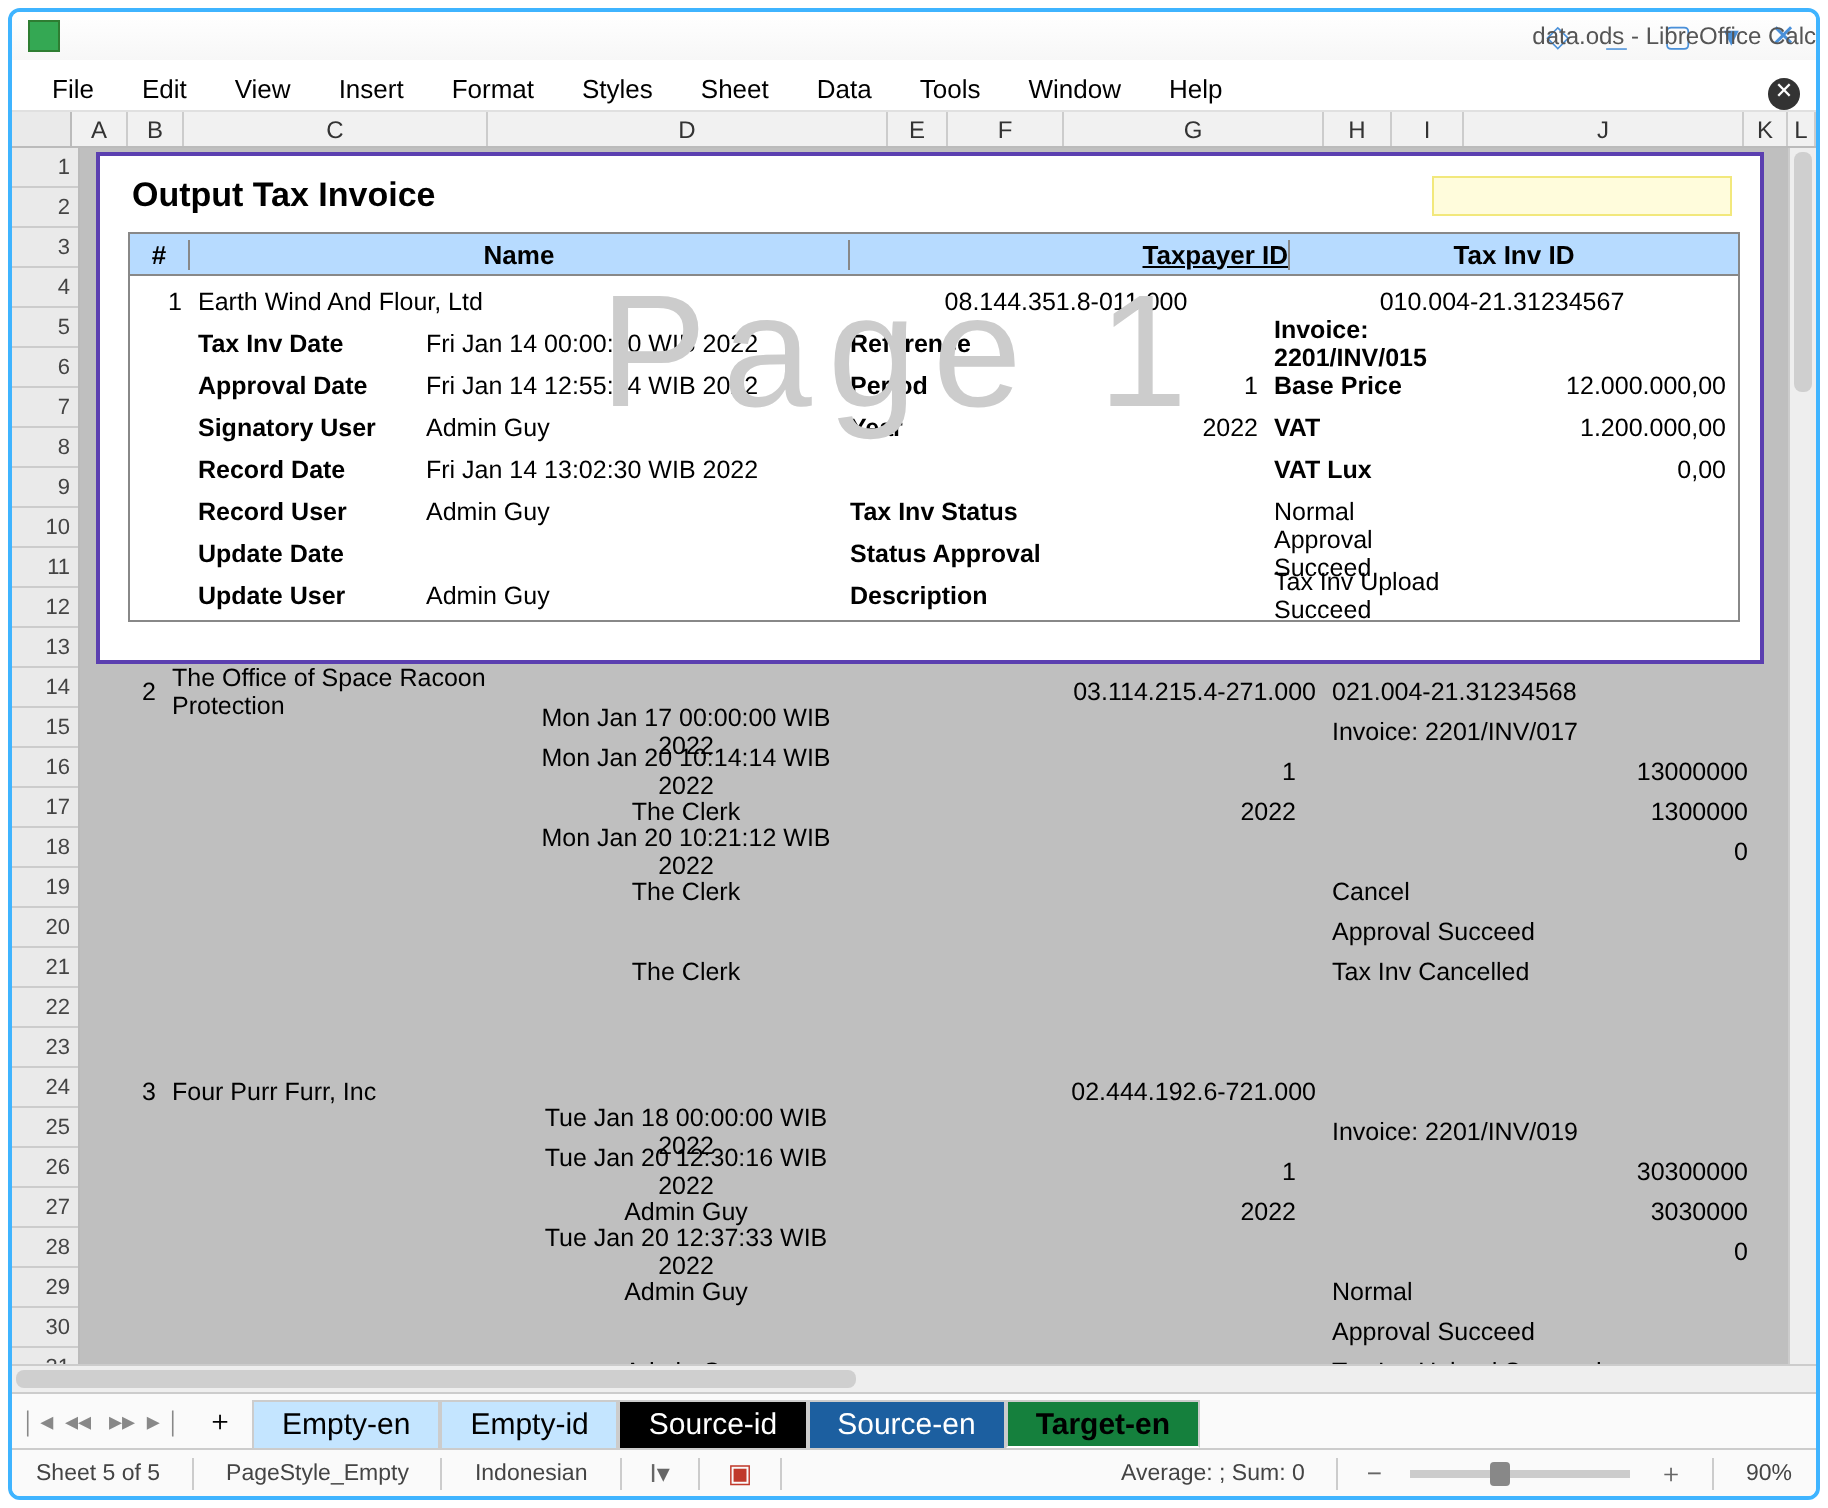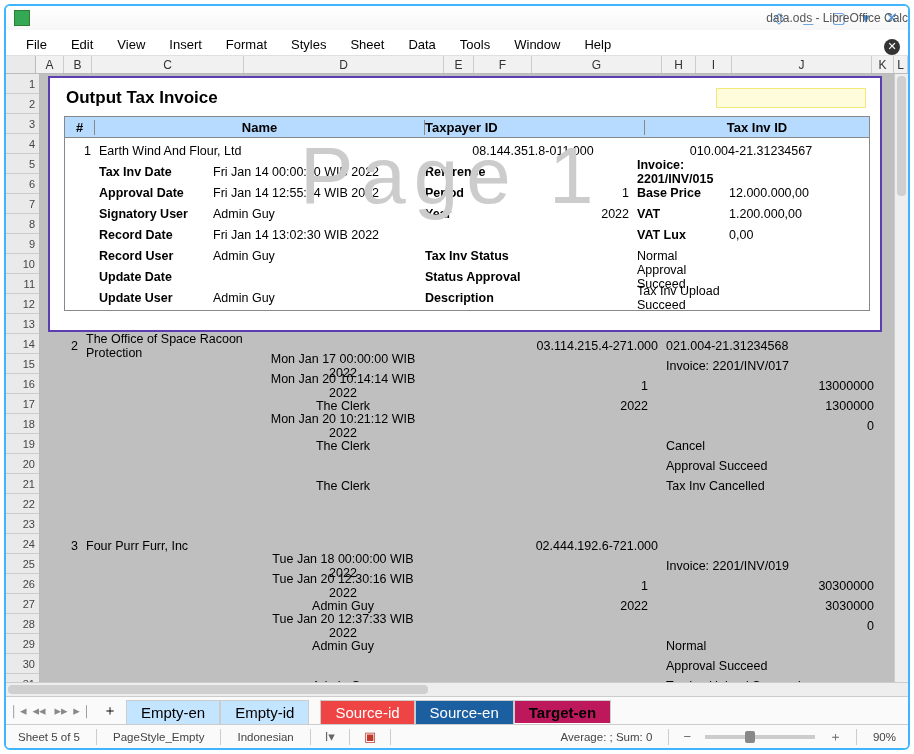--- a/index.html
+++ b/index.html
@@ -178,42 +178,42 @@
     display: flex;
     background: #b7dbff;
     border: 1px solid #888;
     height: 22px;
     align-items: center;
     font-weight: bold;
     font-size: 13px;
   }
   .hdr-row .col-num { width: 30px; text-align: center; border-right: 1px solid #888; }
   .hdr-row .col-name { width: 330px; text-align: center; border-right: 1px solid #888; }
-  .hdr-row .col-tpid { width: 220px; text-align: left; border-right: 1px solid #888; }
+  .hdr-row .col-tpid { width: 220px; text-align: right; border-right: 1px solid #888; text-decoration: underline; }
   .hdr-row .col-inv  { flex: 1; text-align: center; }
 
   .data-block {
     border: 1px solid #888;
     border-top: none;
     padding: 2px 0;
   }
   .data-row {
     display: flex;
     height: 21px;
     align-items: center;
     font-size: 12.5px;
   }
   .c1 { width: 30px; text-align: right; padding-right: 4px; }
   .c2 { width: 118px; padding-left: 4px; font-weight: bold; }
   .c2n { width: 152px; padding-left: 4px; }
   .c3 { width: 212px; }
   .c4 { width: 100px; font-weight: bold; }
   .c5 { width: 112px; text-align: right; padding-right: 8px; }
   .c6 { width: 92px; font-weight: bold; }
-  .c7 { flex: 1; text-align: left; padding-right: 6px; }
+  .c7 { flex: 1; text-align: right; padding-right: 6px; }
   .plain { font-weight: normal; }
 
   
   .below-rows {
     position: absolute;
     top: 262px;
     left: 8px;
     right: 12px;
     z-index: 1;
     font-size: 12.5px;
@@ -286,23 +286,23 @@
     padding: 0 14px;
     display: flex; align-items: center;
     border: 1px solid #ccc;
     border-bottom: none;
     margin-top: 3px;
     background: #f3f3f3;
     cursor: pointer;
     font-size: 15px;
   }
   .sheet-tab.sel-light { background: #c4e5ff; }
-  .sheet-tab.sel-mid   { background: #ef4444; color: #fff; margin-left: 11px; }
+  .sheet-tab.sel-mid   { background: #000000; color: #fff; }
   .sheet-tab.sel-dark  { background: #1c5fa0; color: #fff; }
-  .sheet-tab.active    { background: #be185d; border-bottom: 1px solid #fff; font-weight: bold; }
+  .sheet-tab.active    { background: #15803d; border-bottom: 1px solid #fff; font-weight: bold; }
 
   
   .statusbar {
     height: 24px;
     border-top: 1px solid #ccc;
     display: flex;
     align-items: center;
     font-size: 11.5px;
     color: #444;
     padding: 0 6px;

